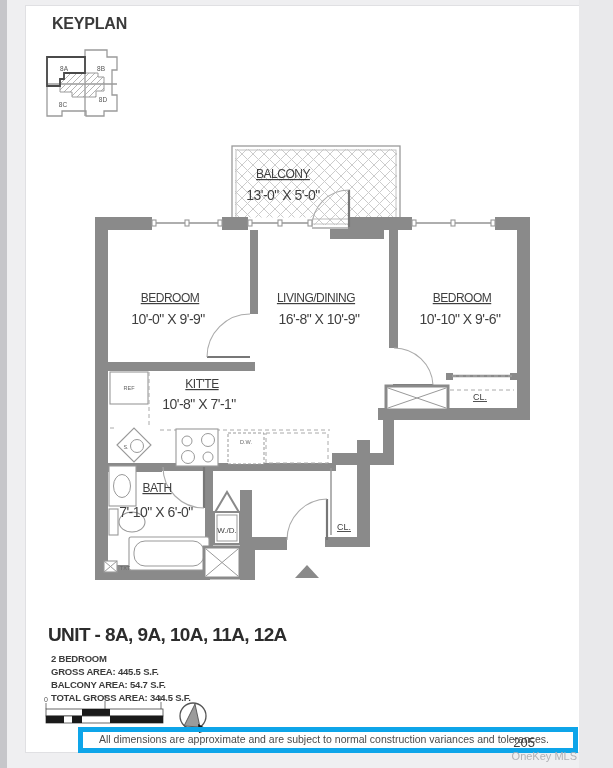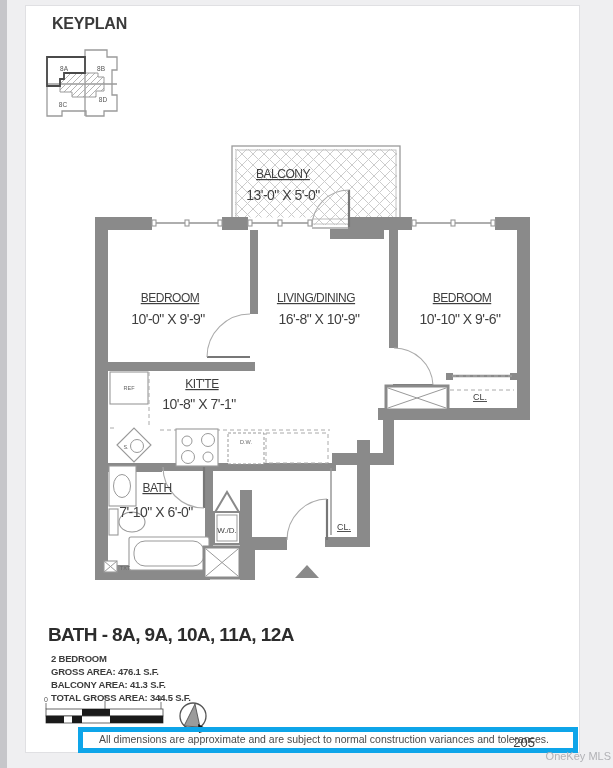--- a/index.html
+++ b/index.html
@@ -1,17 +1,17 @@
 <!DOCTYPE html>
 <html><head>
 <meta charset="utf-8">
 <style>
   html,body{margin:0;padding:0;background:#e9e9eb;}
-  .stage{position:relative;width:613px;height:768px;background:#efeff1;overflow:hidden;
-         font-family:"Liberation Sans",sans-serif;}
+  .stage{position:relative;width:540px;height:768px;background:#efeff1;overflow:hidden;
+         font-family:"Liberation Sans",sans-serif;padding-left:39px;}
   .left-strip{position:absolute;left:0;top:0;width:7px;height:768px;background:#c6c6ca;}
   .page{position:absolute;left:25px;top:5px;width:555px;height:748px;background:#ffffff;
         border:1px solid #e0e0e3;box-sizing:border-box;}
   .keyplan-title{position:absolute;left:52px;top:15px;font-size:16px;font-weight:bold;
         color:#3a3a3a;letter-spacing:-0.2px;}
   .unit-title{position:absolute;left:48px;top:624px;font-size:19px;font-weight:bold;
         color:#2c2c2c;letter-spacing:-0.6px;}
   .unit-meta{position:absolute;left:51px;top:652px;font-size:9.5px;font-weight:bold;
         color:#3c3c3c;line-height:13px;letter-spacing:-0.2px;}
   .disclaimer-box{position:absolute;left:78px;top:727px;width:500px;height:26px;
@@ -248,25 +248,25 @@
       <rect x="110" y="716" width="53" height="7" fill="#1a1a1a"></rect>
     </g>
 
     <g>
       <circle cx="193" cy="716" r="13" fill="#fff" stroke="#555" stroke-width="1.3"></circle>
       <polygon points="195,704 184,726 200,727" fill="#9b9b9b" stroke="#444" stroke-width="0.8"></polygon>
       <polygon points="198,724 209,730 199,733" fill="#111"></polygon>
     </g>
   </svg>
 
-  <div class="unit-title">BATH - 8A, 9A, 10A, 11A, 12A</div>
+  <div class="unit-title">UNIT - 8A, 9A, 10A, 11A, 12A</div>
   <div class="unit-meta">
     <div>2 BEDROOM</div>
-    <div>GROSS AREA: 476.1 S.F.</div>
-    <div>BALCONY AREA: 41.3 S.F.</div>
+    <div>GROSS AREA: 445.5 S.F.</div>
+    <div>BALCONY AREA: 54.7 S.F.</div>
     <div>TOTAL GROSS AREA: 344.5 S.F.</div>
   </div>
 
   <div class="disclaimer-box">
     <div>All dimensions are approximate and are subject to normal construction variances and tolerances.</div>
     <div class="page-num">205</div>
   </div>
 
   <div class="watermark">OneKey MLS</div>
 </div>

